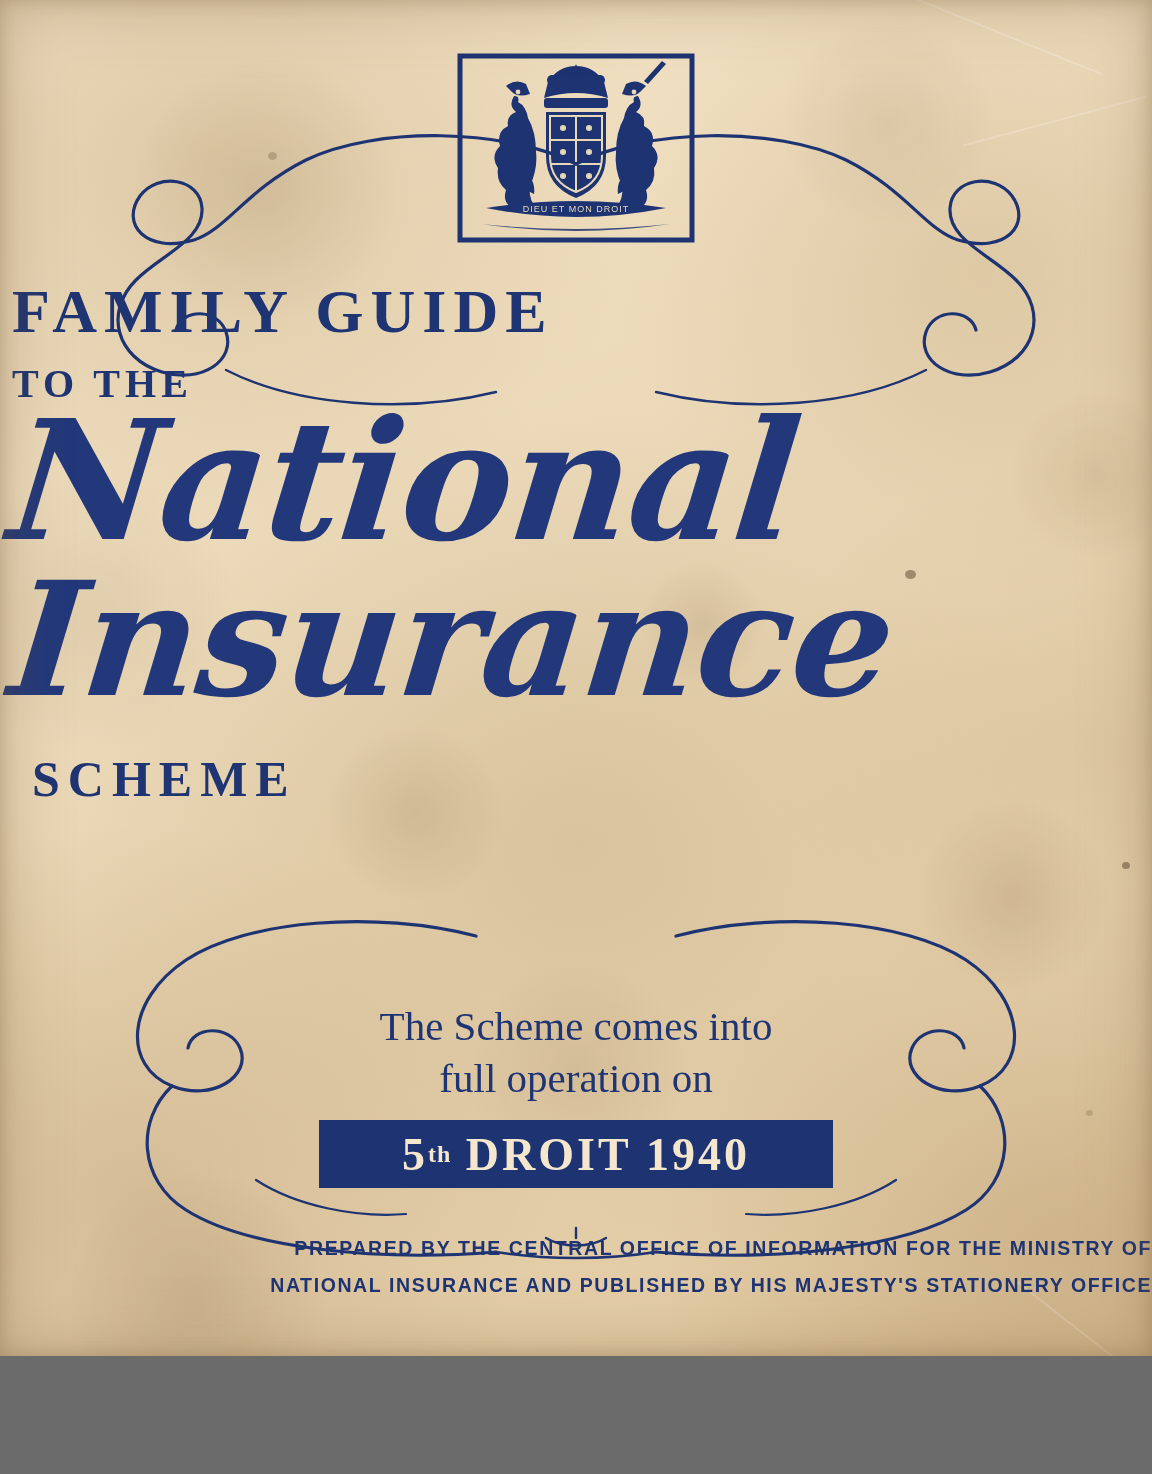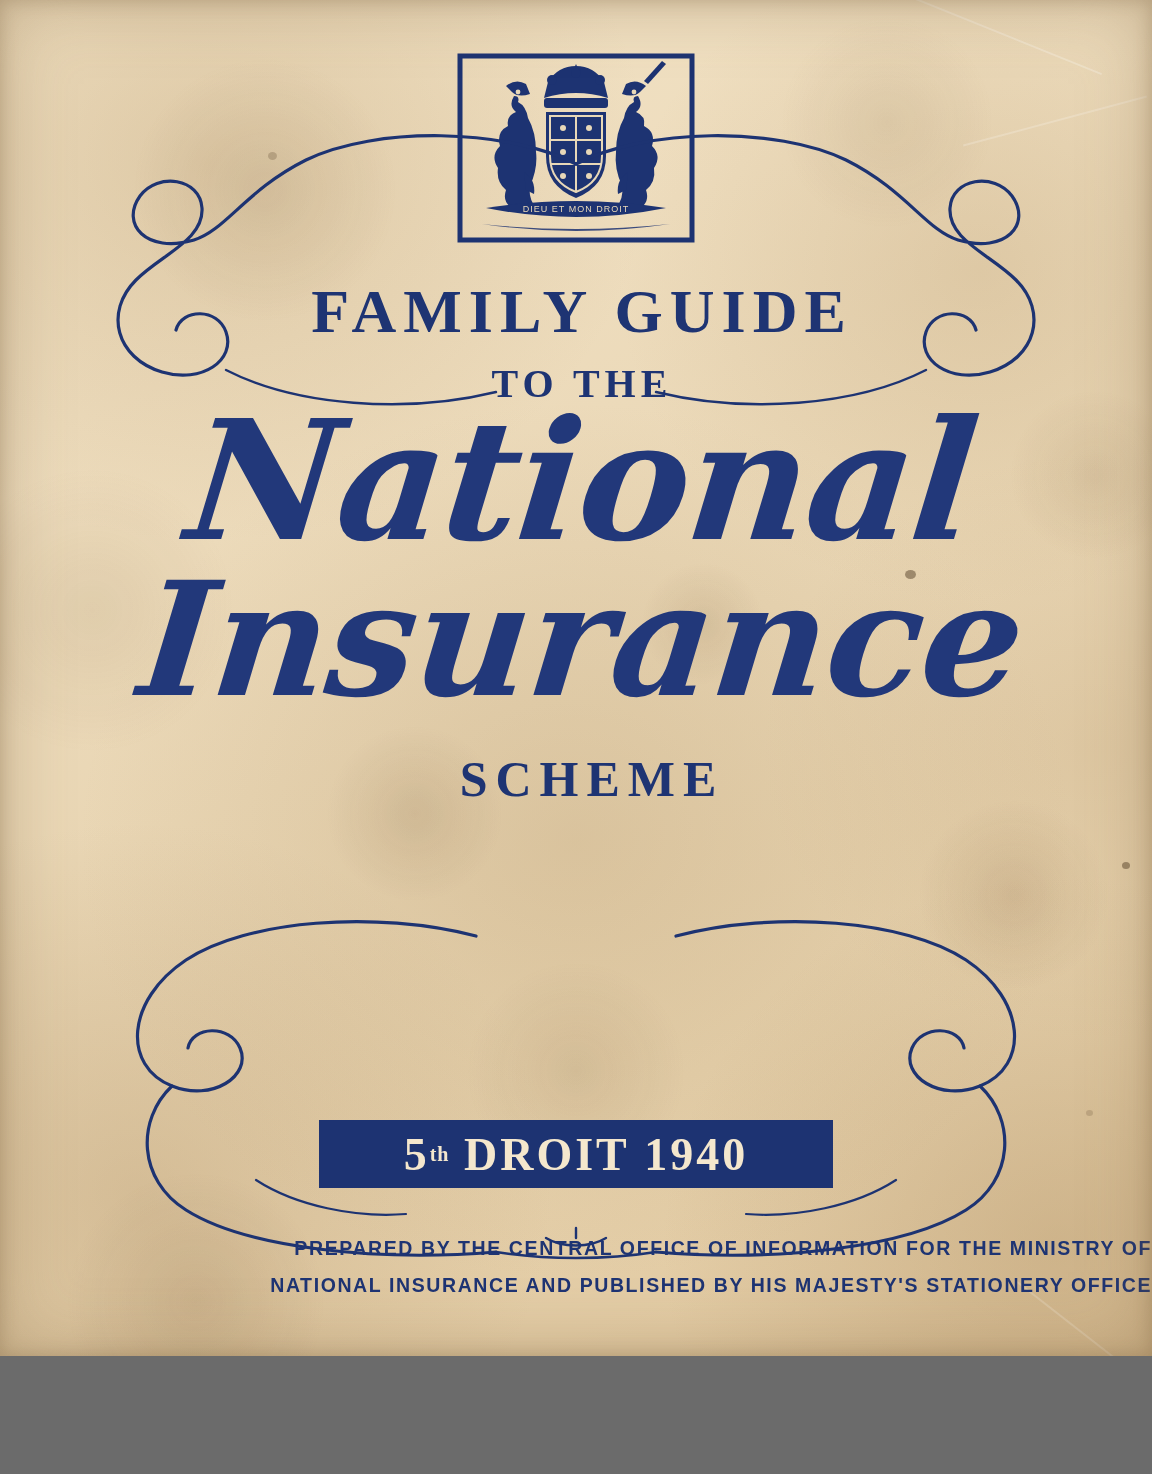--- a/index.html
+++ b/index.html
@@ -75,21 +75,21 @@
     width: 1000px;
     pointer-events: none;
   }
   .scroll-top { top: 120px; height: 320px; }
   .scroll-bottom { top: 880px; height: 440px; }
 
   .title-block {
     position: absolute;
     left: 12px; right: 0;
     top: 280px;
-    text-align: center;
+    text-align: left;
   }
   .t-family {
     font-family: "Liberation Serif", serif;
     font-size: 62px;
     letter-spacing: 7px;
     font-weight: 700;
     line-height: 1;
     color: #1e3473;
   }
   .t-tothe {
@@ -149,21 +149,21 @@
     color: #f4e7cd;
     display: flex;
     align-items: center;
     justify-content: center;
     font-family: "Liberation Serif", serif;
     font-size: 46px;
     letter-spacing: 3px;
     font-weight: 700;
   }
   .date-banner sup {
-    font-size: 20px;
+    font-size: 24px;
     letter-spacing: 1px;
     vertical-align: super;
   }
   .footer {
     position: absolute;
     left: 0; right: 0;
     bottom: 52px;
     text-align: right;
     font-family: "Liberation Sans", sans-serif;
     font-size: 19.5px;
@@ -262,20 +262,24 @@
   </div>
 
   <div class="title-block">
     <div class="t-family">FAMILY GUIDE</div>
     <div class="t-tothe">TO THE</div>
     <div class="script t-national">National</div>
     <div class="script t-insurance">Insurance</div>
     <div class="t-scheme">SCHEME</div>
   </div>
 
+  <div class="subtitle">
+    <div>The Scheme comes into</div>
+    <div>full operation on</div>
+  </div>
 
   <div class="date-banner">
     <span>5</span><sup>th</sup>&nbsp;<span>DROIT</span>&nbsp;<span>1940</span>
   </div>
 
   <div class="footer">
     <div>PREPARED BY THE CENTRAL OFFICE OF INFORMATION FOR THE MINISTRY OF</div>
     <div>NATIONAL INSURANCE AND PUBLISHED BY HIS MAJESTY'S STATIONERY OFFICE</div>
   </div>
 

